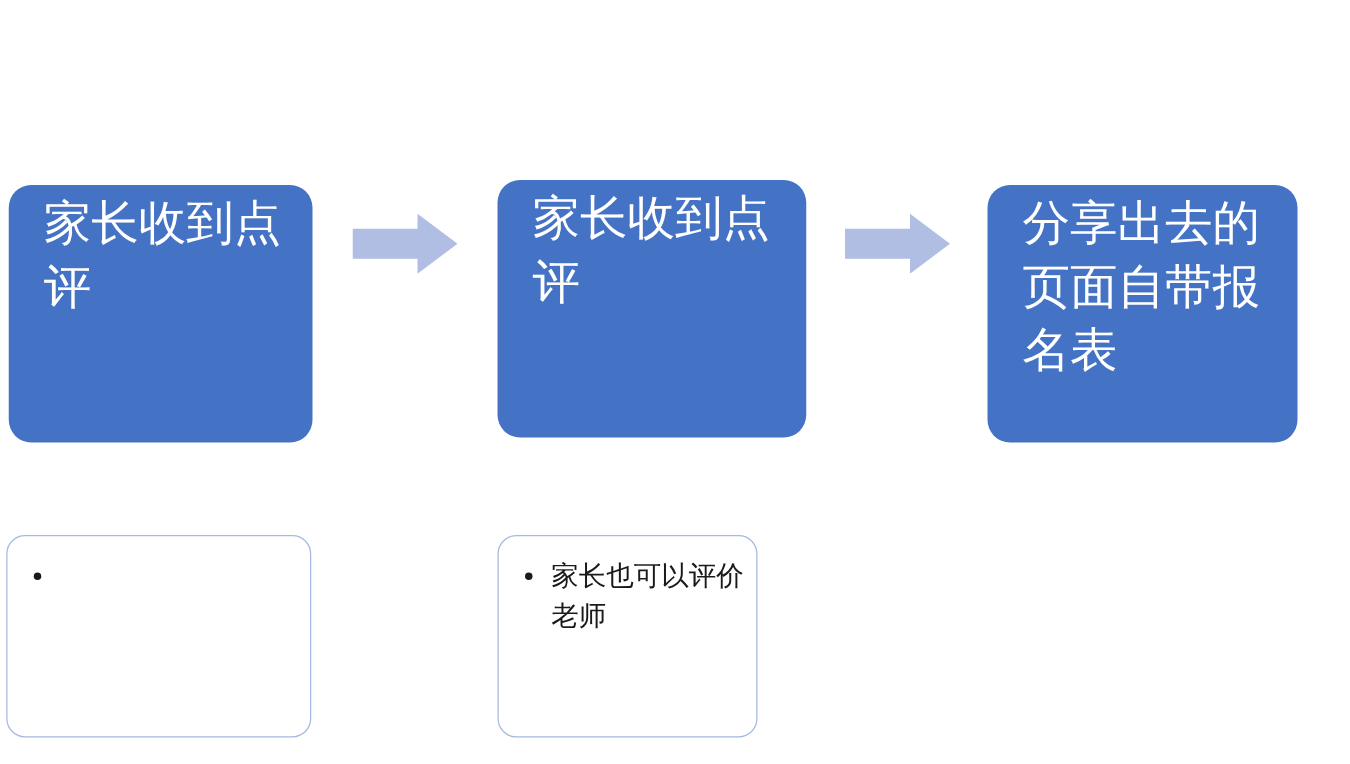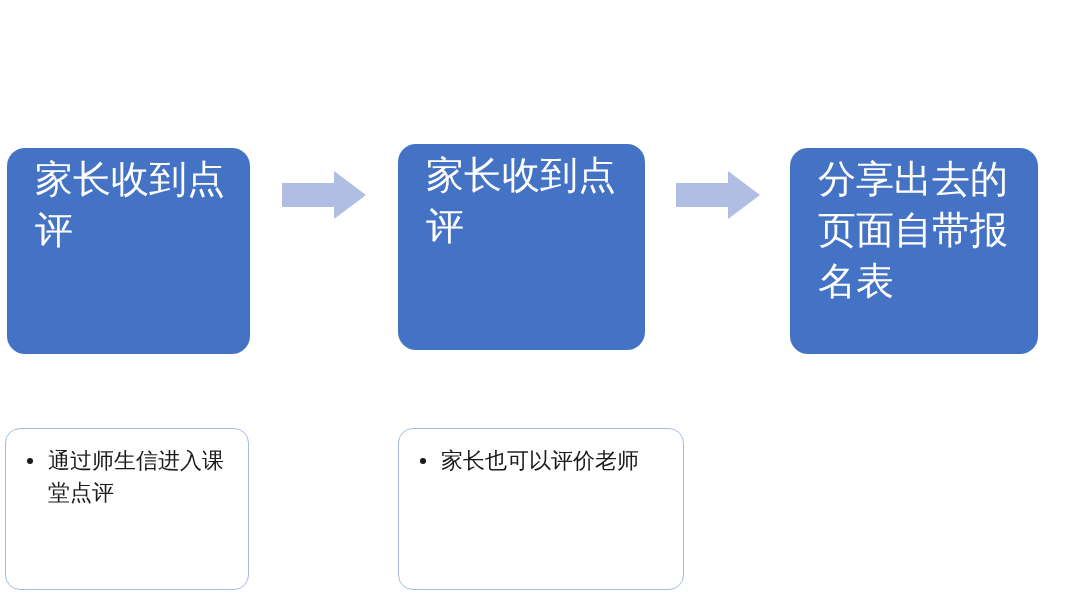--- a/index.html
+++ b/index.html
@@ -62,21 +62,21 @@
 
   
   .detail-box {
     position: absolute;
     background: #FFFFFF;
     border: 1.6px solid #A5BAE0;
     border-radius: 15px;
     box-sizing: border-box;
   }
   .detail-box.d1 { left: 5px;   top: 428px; width: 244px; height: 162px; }
-  .detail-box.d2 { left: 398px; top: 428px; width: 286px; height: 162px; }
+  .detail-box.d2 { left: 398px; top: 428px; width: 208px; height: 162px; }
   .detail-box.d3 { left: 790px; top: 428px; width: 248px; height: 162px; }
 
   .detail-list {
     position: absolute;
     left: 14px;
     right: 8px;
     top: 16px;
     margin: 0;
     padding: 0;
     list-style: none;
@@ -127,21 +127,20 @@
   </div>
 
   <div class="step-box s3">
     <div class="step-label">分享出去的页面自带报名表</div>
   </div>
 
   <div class="detail-box d1">
     <ul class="detail-list">
       <li class="detail-item">
         <span class="bullet"></span>
-        <span>通过师生信进入课堂点评</span>
       </li>
     </ul>
   </div>
 
   <div class="detail-box d2">
     <ul class="detail-list">
       <li class="detail-item">
         <span class="bullet"></span>
         <span>家长也可以评价老师</span>
       </li>

